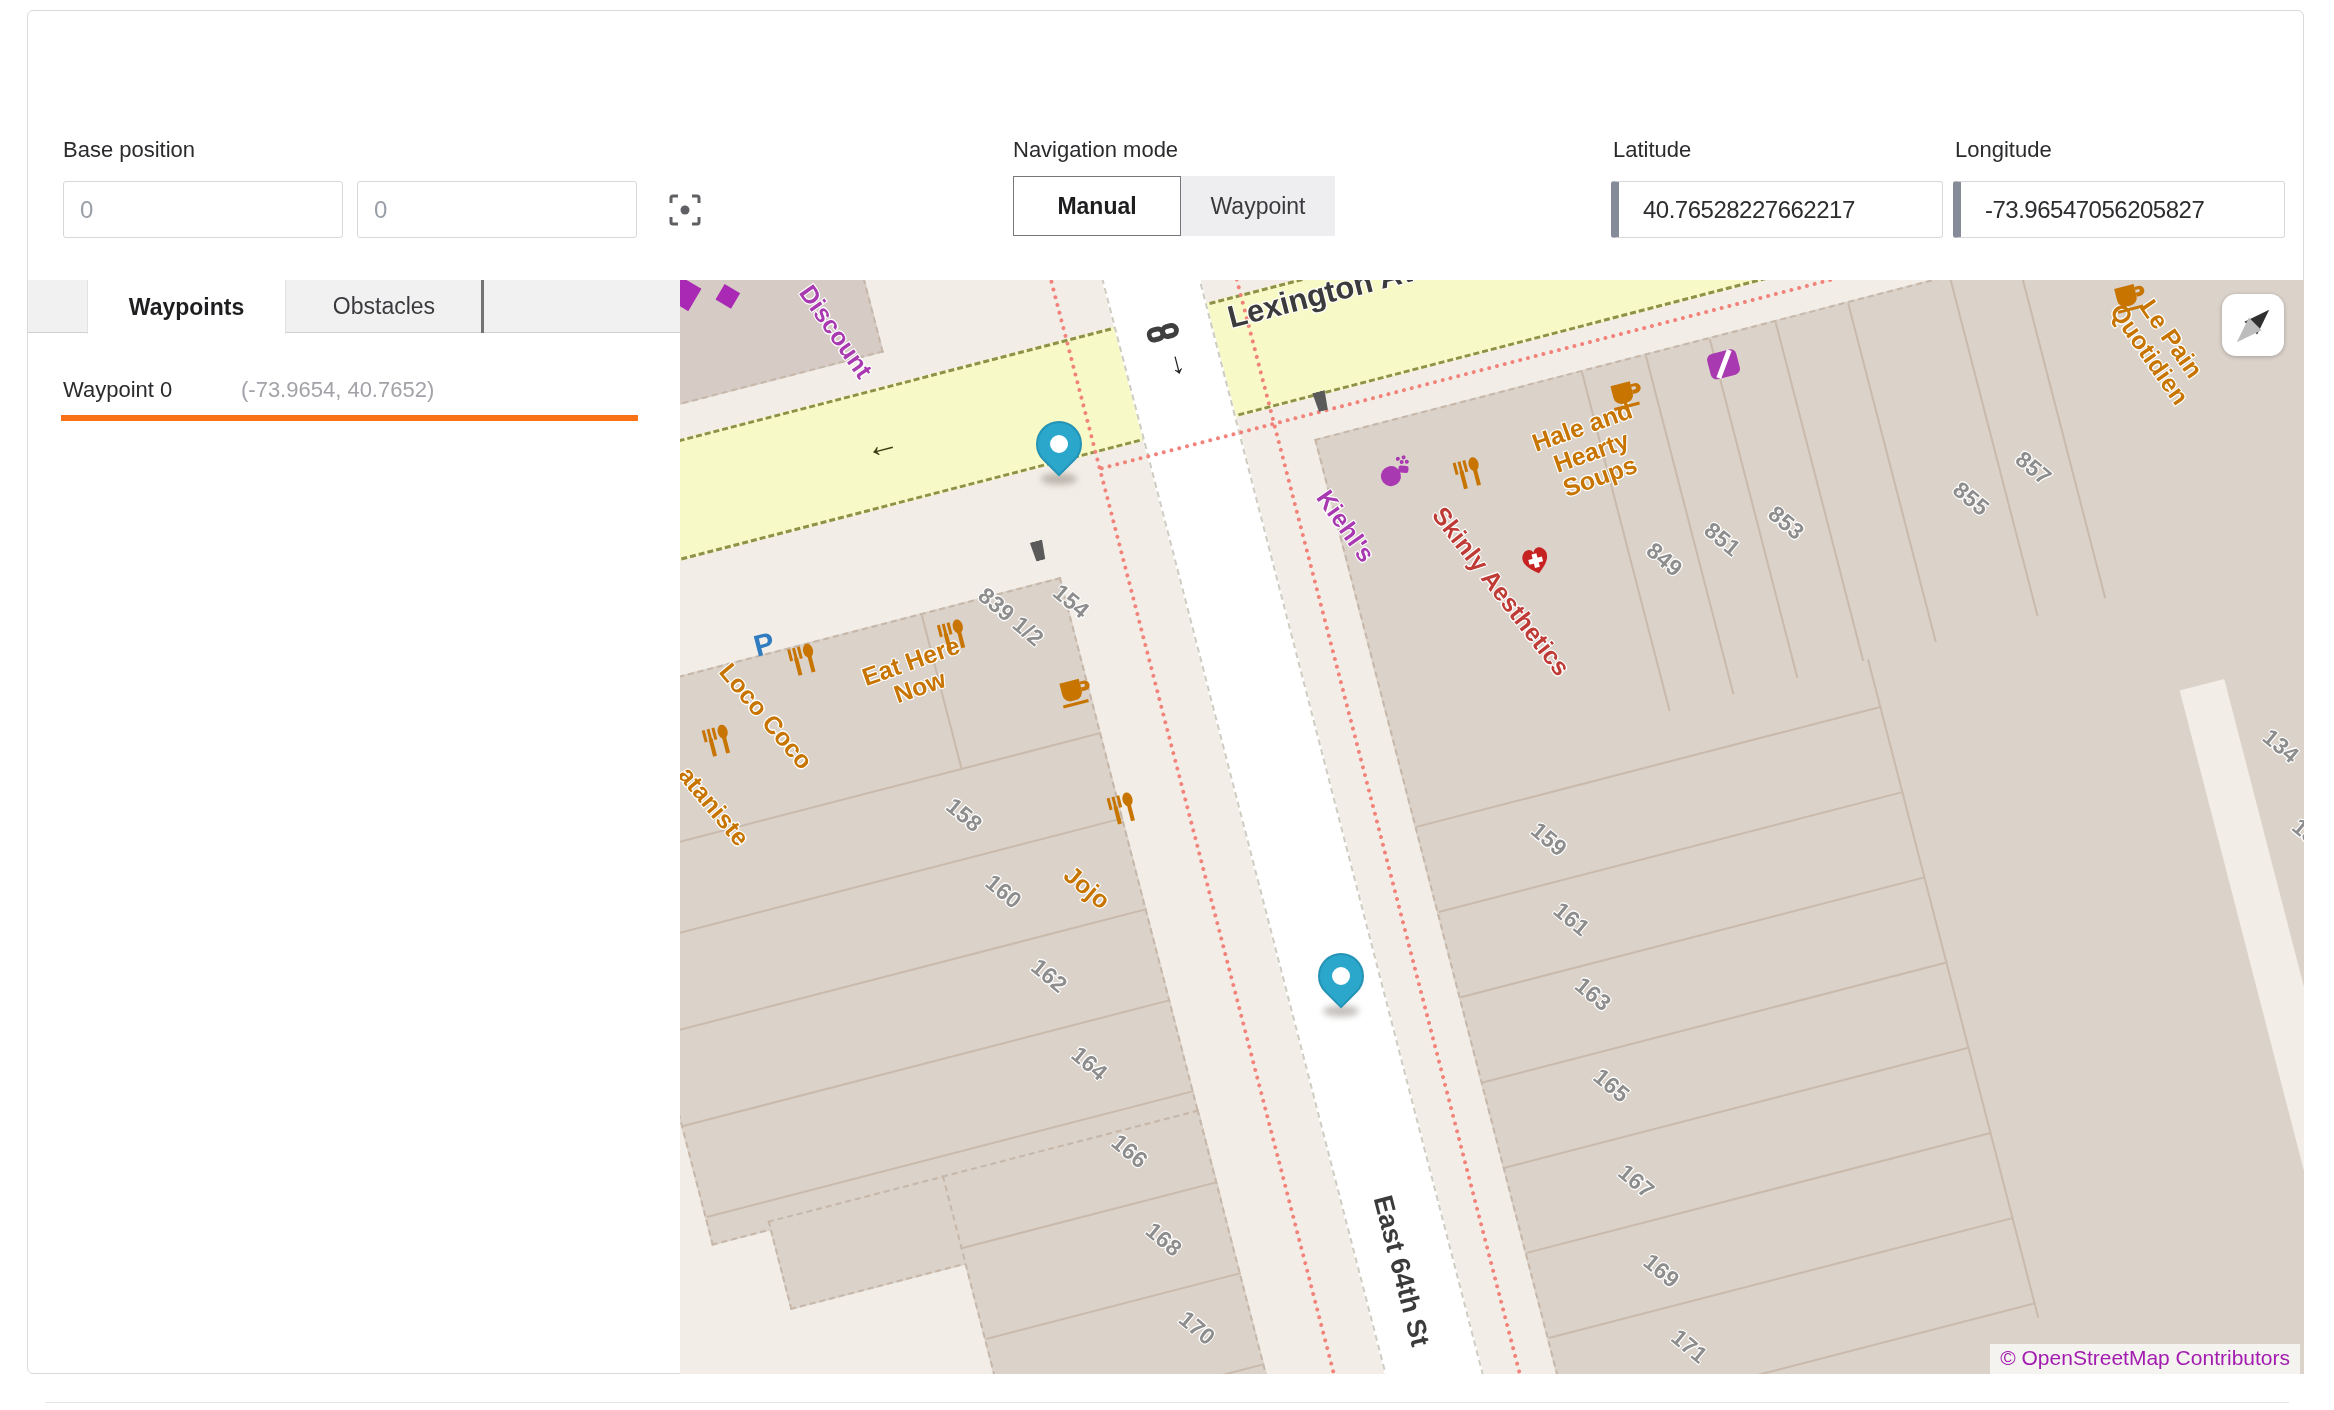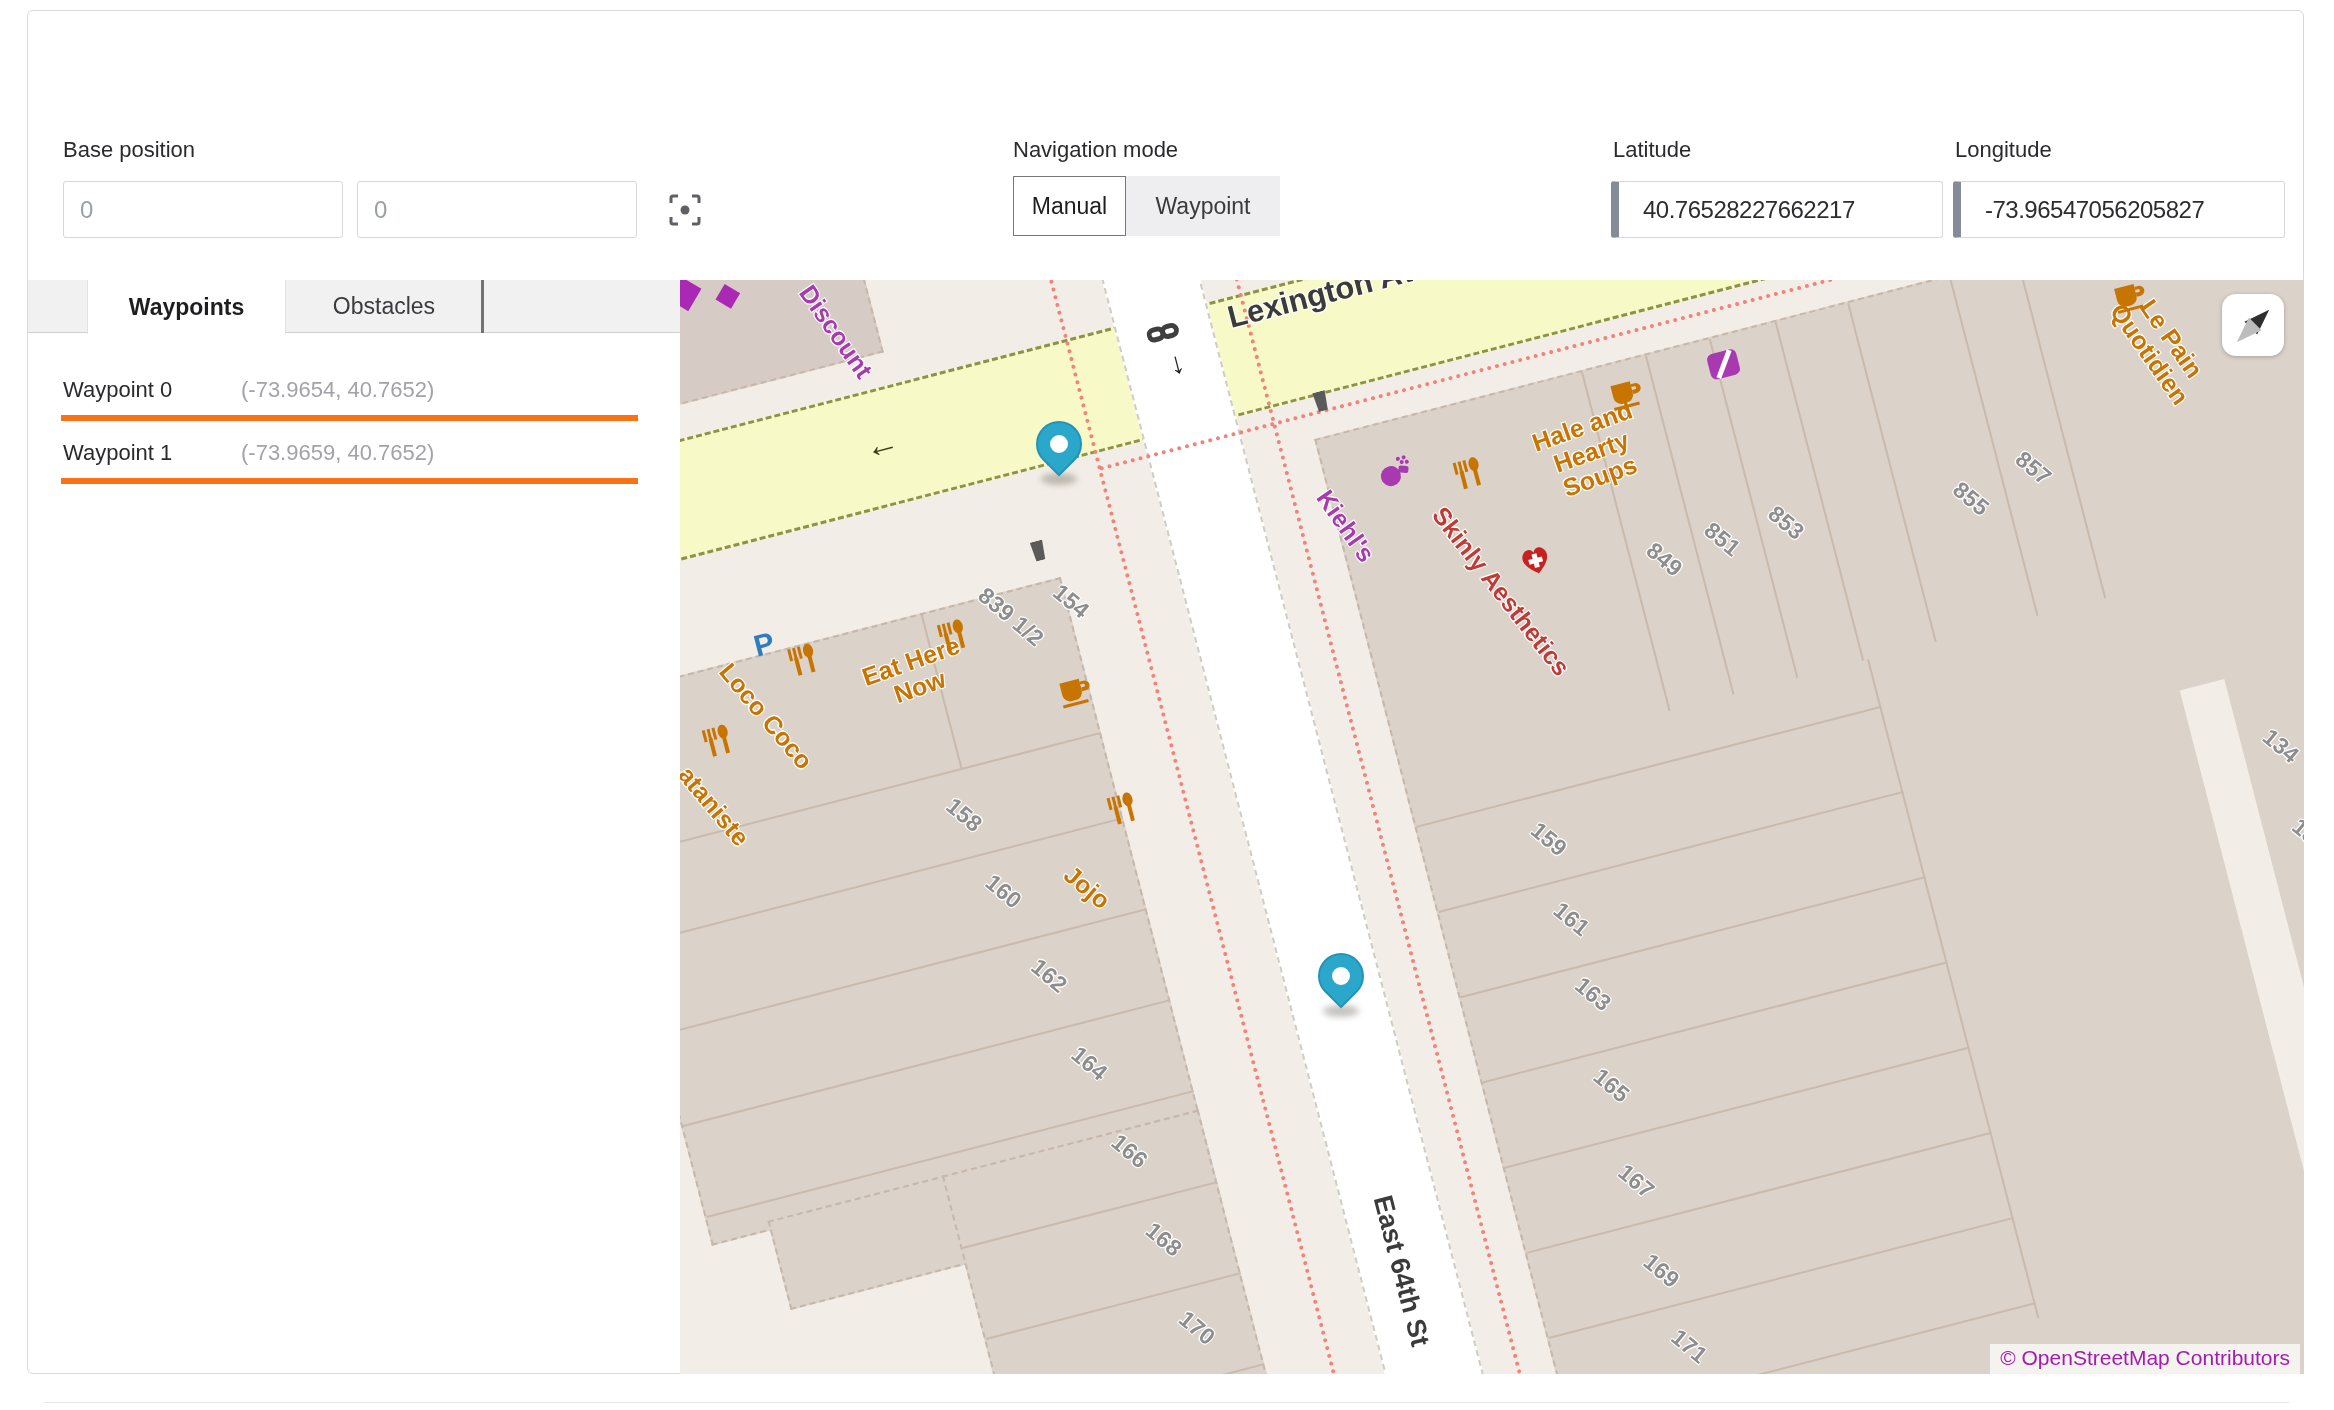--- a/index.html
+++ b/index.html
@@ -13,21 +13,21 @@
            border:1px solid #c8c8cc; border-radius:18px; padding:6px 18px; }
   .chev { position:absolute; right:56px; top:38px; width:34px; height:22px; cursor:pointer; }
   
   .ctl-label { position:absolute; font-size:22px; color:#2b2b2e; }
   .inp { position:absolute; height:57px; border:1px solid #d8d8dc; border-radius:3px; background:#fff;
          font-family:"Liberation Sans", sans-serif; font-size:24px; color:#2d2d30; padding:0 16px; outline:none; }
   .inp::placeholder { color:#9aa0a8; }
   .inp.acc { padding-left:24px; border-left:8px solid #858b99; letter-spacing:-0.5px; }
   .focus-ic { position:absolute; left:641px; top:183px; width:32px; height:32px; cursor:pointer; }
   .seg { position:absolute; top:165px; height:60px; display:flex; }
-  .seg .on  { width:113px; background:#fff; border:1px solid #77777b; color:#1e1e20; font-weight:normal;
+  .seg .on  { width:168px; background:#fff; border:1px solid #77777b; color:#1e1e20; font-weight:bold;
               font-size:23px; display:flex; align-items:center; justify-content:center; cursor:pointer; }
   .seg .off { width:154px; background:#eeedef; border:1px solid #eeedef; color:#3a3a3e;
               font-size:23px; display:flex; align-items:center; justify-content:center; cursor:pointer; }
   
   .content { position:absolute; left:0; top:269px; width:100%; height:950px; }
   .sidebar { position:absolute; left:0; top:0; width:652px; height:100%; background:#fff; }
   .tabbar { position:absolute; left:0; top:0; width:652px; height:53px; background:#f2f1f2; border-bottom:1px solid #cfcfd2; }
   .tab { position:absolute; top:0; height:53px; display:flex; align-items:center; justify-content:center;
          font-size:23px; cursor:pointer; }
   .tab.active { left:59px; width:199px; background:#fff; font-weight:bold; color:#1e1e20;
@@ -113,24 +113,20 @@
 
     <div class="sidebar">
       <div class="tabbar">
         <div class="tab active">Waypoints</div>
         <div class="tab idle">Obstacles</div>
       </div>
       <div class="wrow" style="top:78px;">
         <span class="wname">Waypoint 0</span>
         <span class="wcoord">(-73.9654, 40.7652)</span>
       </div>
-      <div class="wrow" style="top:141px;">
-        <span class="wname">Waypoint 1</span>
-        <span class="wcoord">(-73.9659, 40.7652)</span>
-      </div>
     </div>
 
     <div class="map">
       <div class="rotor">
 
         <div class="blk" style="left:560px; top:690px; width:470px; height:198px; background:#d6ccc5;"></div>
         <div class="blk" style="left:640px; top:1150px; width:505px; height:560px;"></div>
         <div class="blk" style="left:700px; top:1700px; width:445px; height:92px;"></div>
         <div class="blk" style="left:880px; top:1700px; width:265px; height:420px;"></div>
         <div class="blk" style="left:1425px; top:1080px; width:1600px; height:1920px;"></div>

